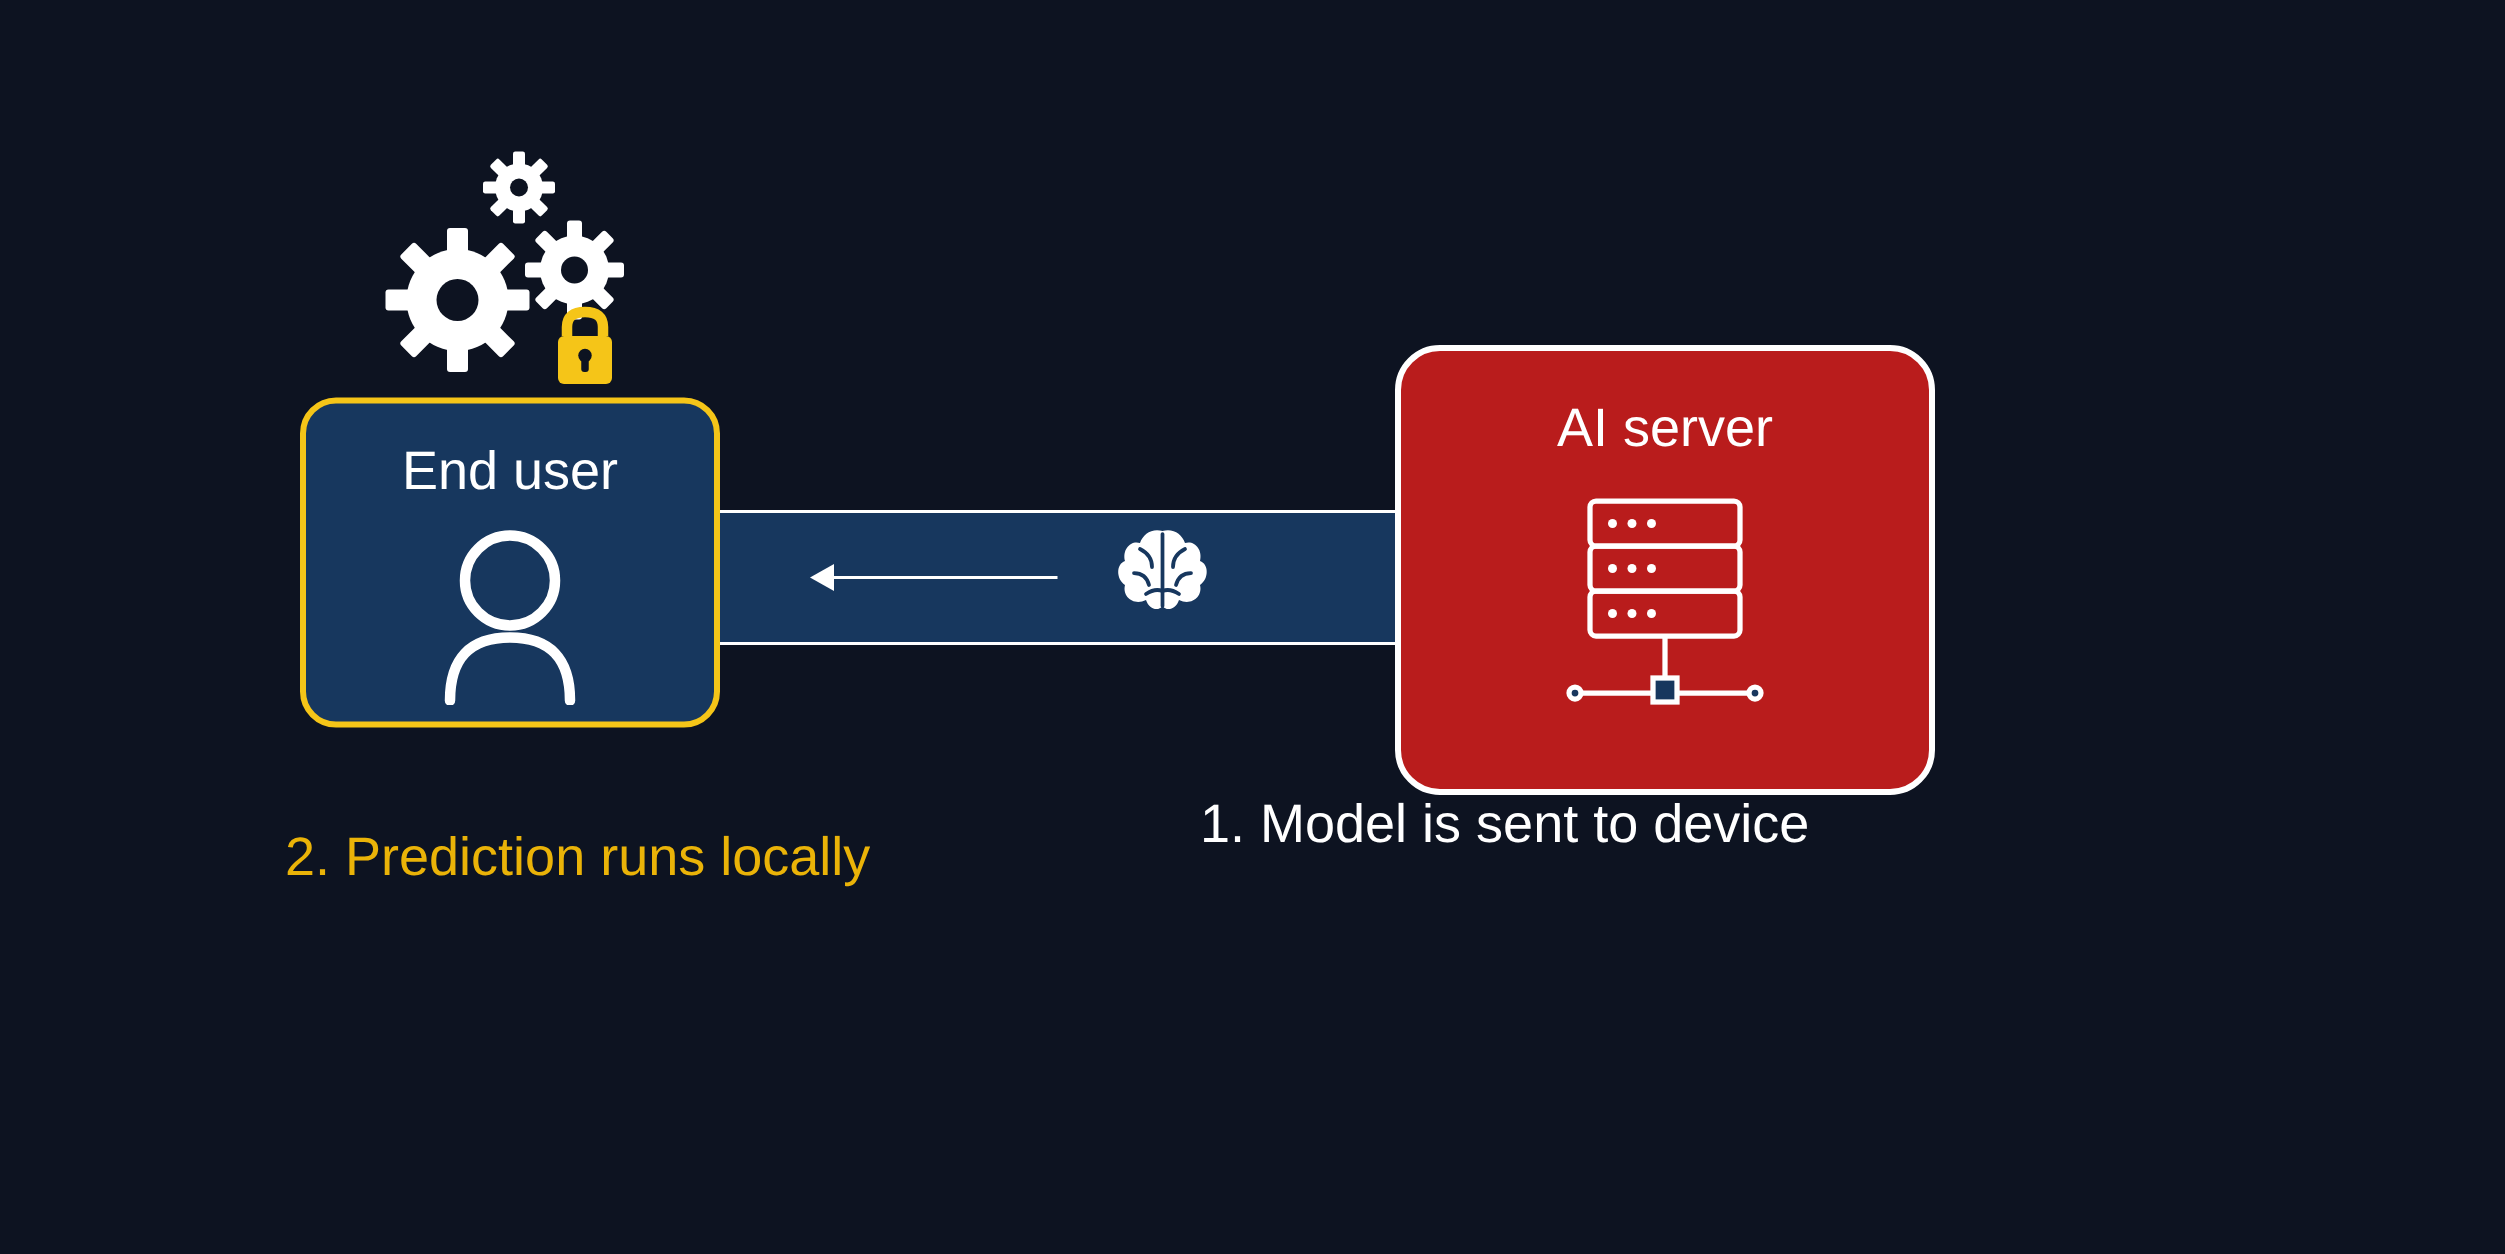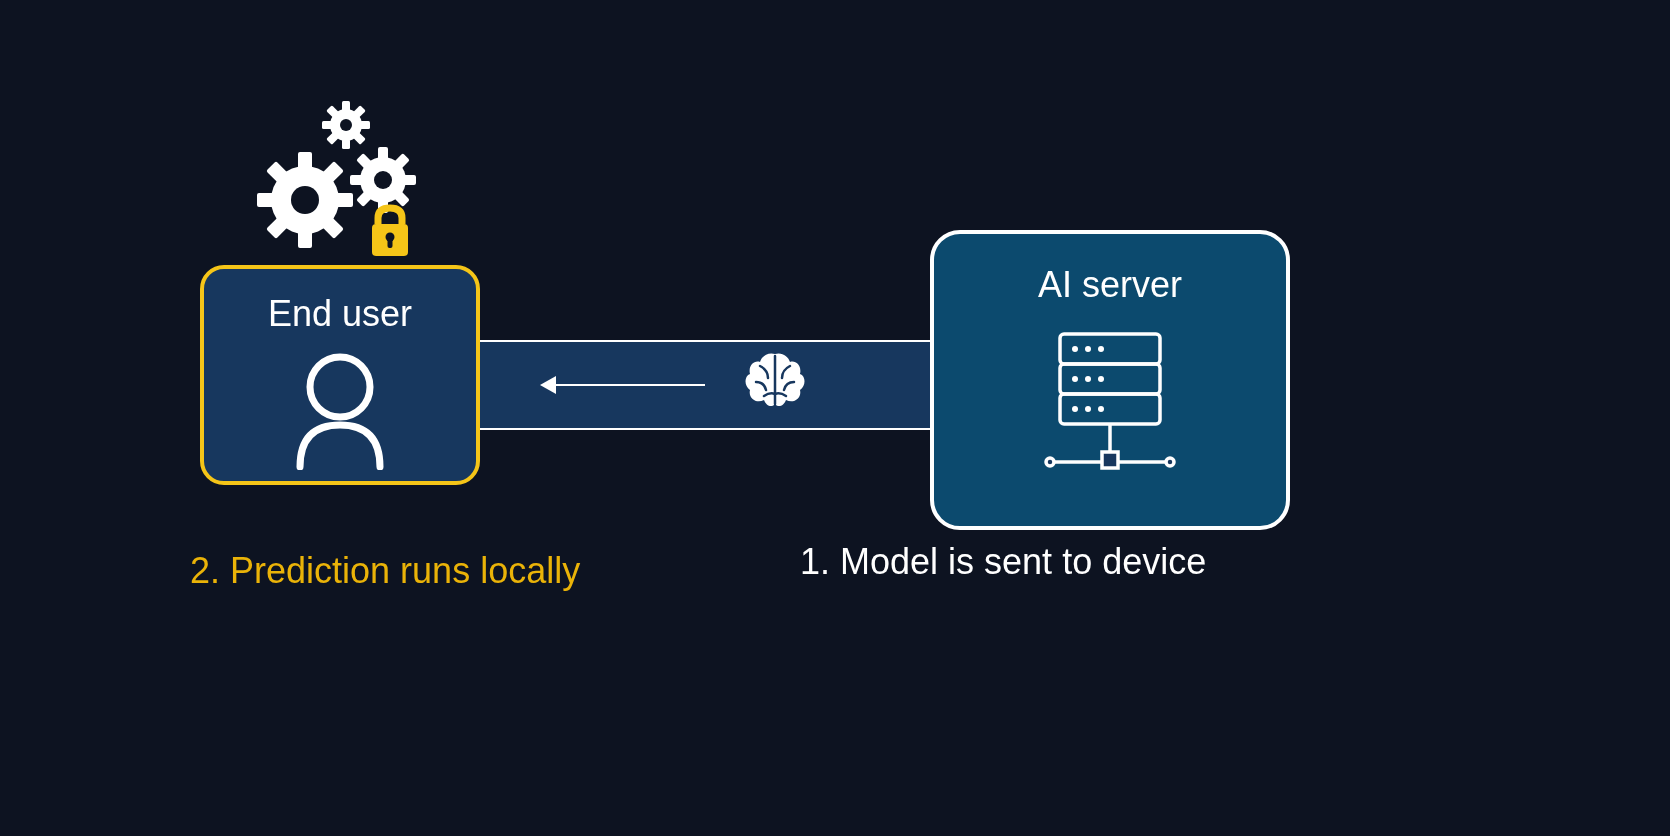--- a/index.html
+++ b/index.html
@@ -46,21 +46,21 @@
       font-size: 36px;
       font-weight: 300;
       margin-bottom: 10px;
     }
     .ai-server-box {
       position: absolute;
       left: 930px;
       top: 230px;
       width: 360px;
       height: 300px;
-      background-color: #0c4a6e;
+      background-color: #b91c1c;
       border: 4px solid #ffffff;
       border-radius: 30px;
       display: flex;
       flex-direction: column;
       align-items: center;
       padding-top: 30px;
     }
     .ai-server-label {
       color: #ffffff;
       font-size: 36px;
@@ -102,21 +102,21 @@
       position: absolute;
       left: 190px;
       top: 550px;
       color: #eab308;
       font-size: 36px;
       font-weight: 300;
     }
     .caption-right {
       position: absolute;
       left: 800px;
-      top: 541px;
+      top: 528px;
       color: #ffffff;
       font-size: 36px;
       font-weight: 300;
     }
     .brain-icon {
       position: absolute;
       left: 740px;
       top: 348px;
     }
   </style>

